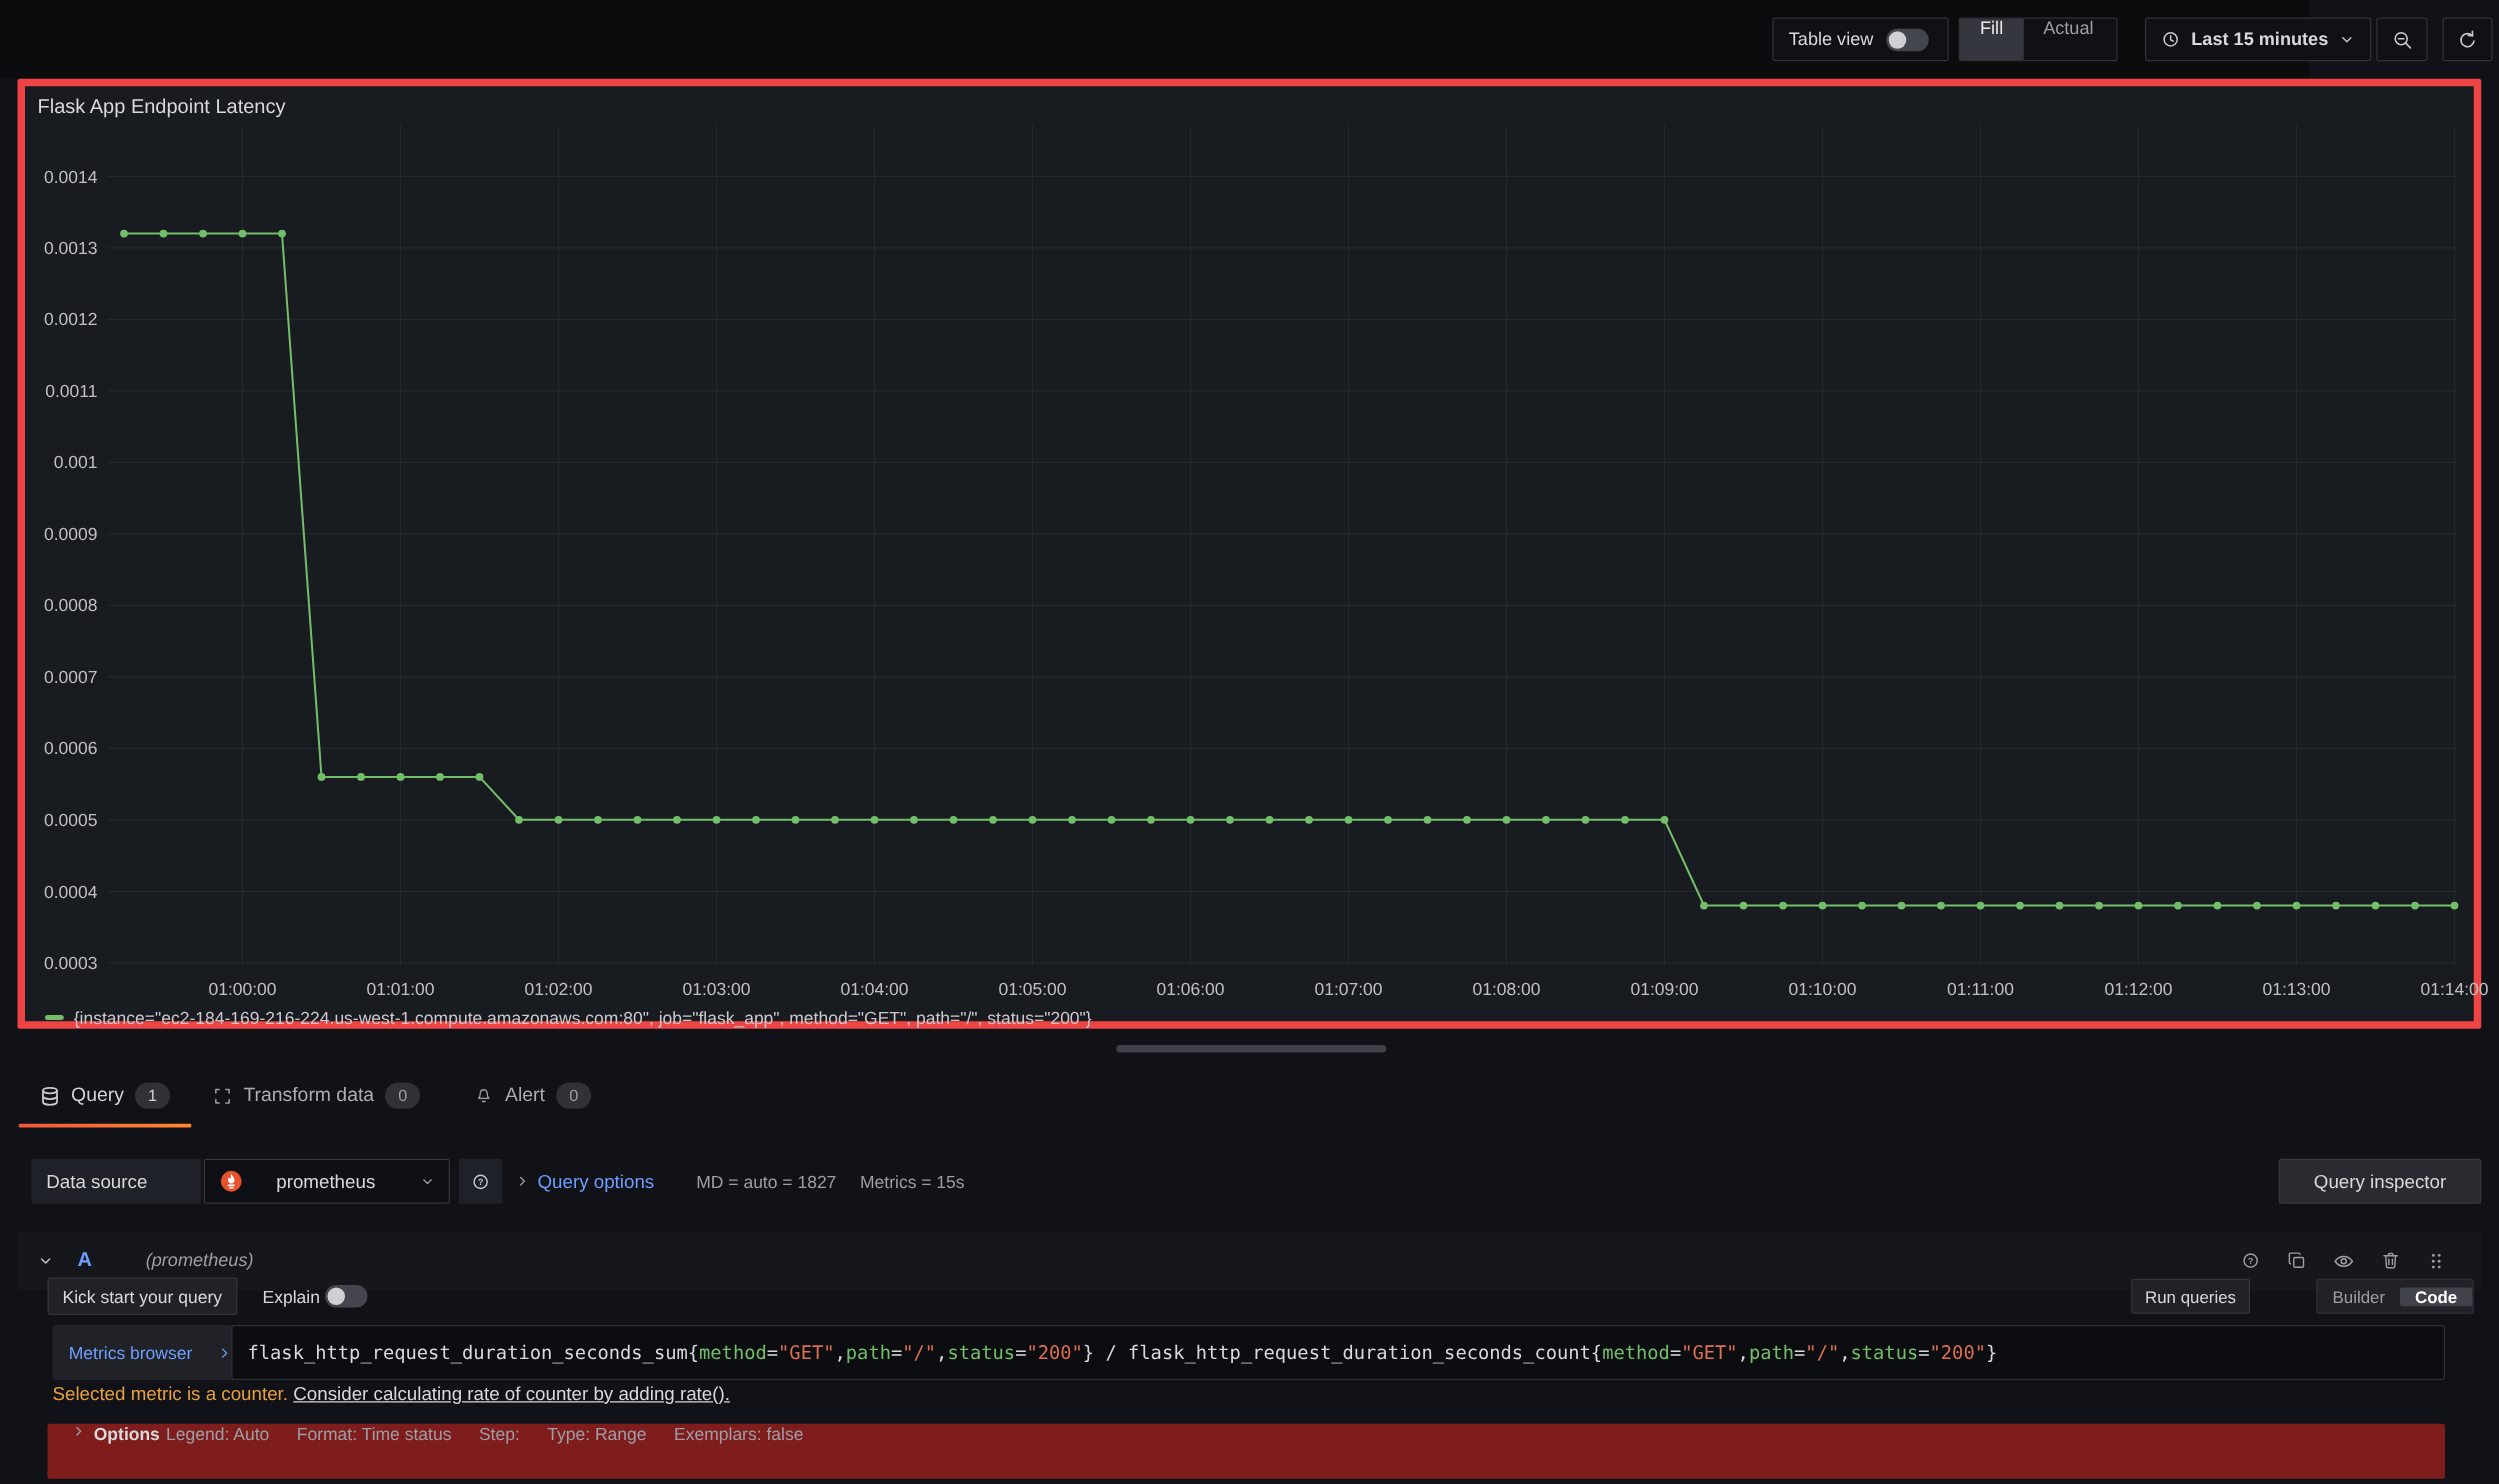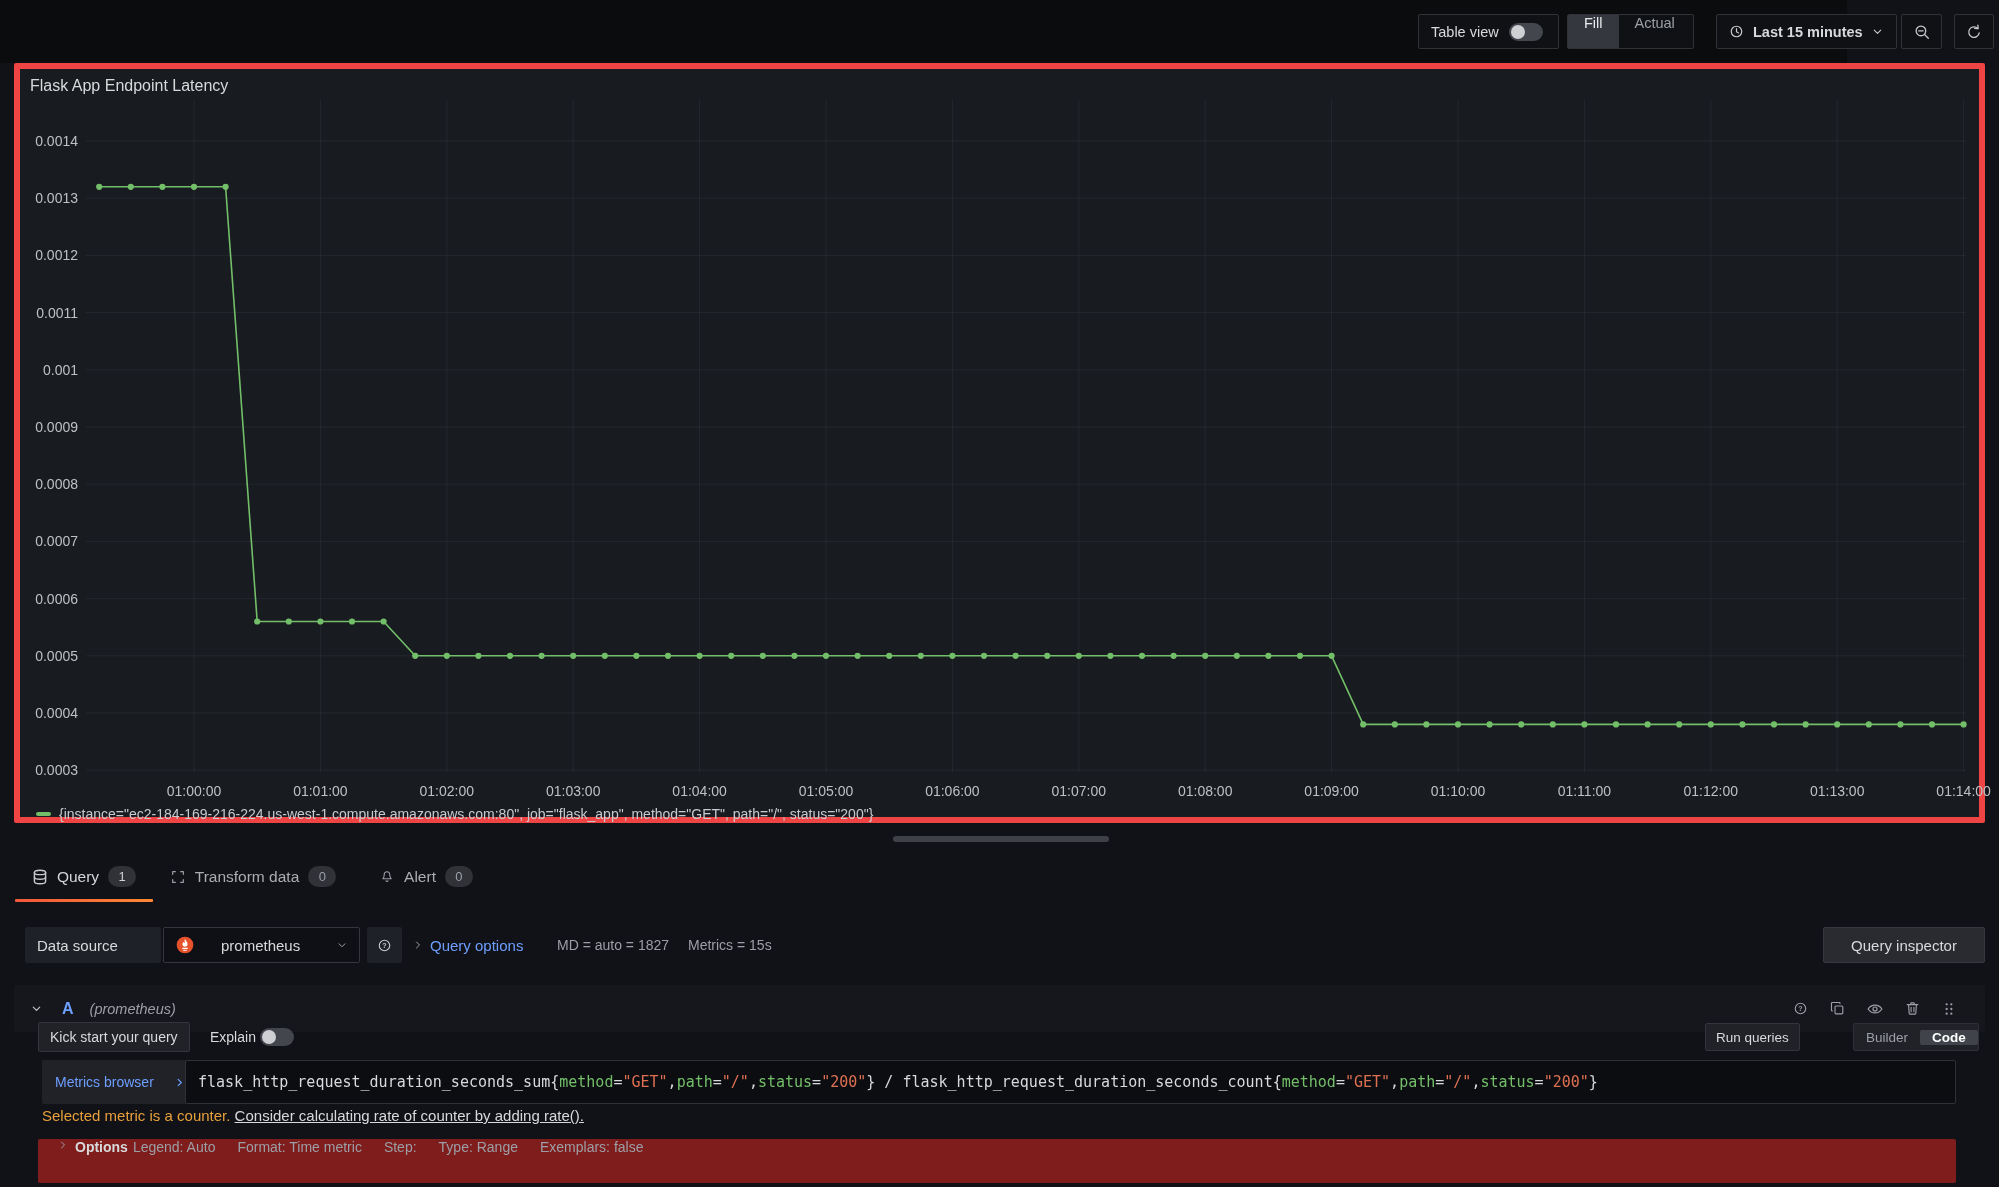--- a/index.html
+++ b/index.html
@@ -64,21 +64,21 @@
   .qo-link{left:416px;display:flex;align-items:center;font-size:15px;font-weight:500;color:#6e9fff;cursor:pointer}
   .qo-md{left:543px;display:flex;align-items:center;font-size:14px;color:#9d9fa6}
   .qo-int{left:674px;display:flex;align-items:center;font-size:14px;color:#9d9fa6}
   .qi-btn{left:1809px;width:162px;background:#292b31;border:1px solid #36383f;border-radius:2px;
           display:flex;align-items:center;justify-content:center;font-size:15px;font-weight:500;cursor:pointer}
 
   
   .qrow{position:absolute;left:14px;top:985px;width:1971px;height:47px;background:#16171d;border-radius:2px;
         display:flex;align-items:center}
   .qrow .refid{margin-left:19px;font-size:16px;font-weight:700;color:#6e9fff}
-  .qrow .dshint{margin-left:16px;font-size:14.5px;font-style:italic;color:#9d9fa6}
+  .qrow .dshint{margin-left:43px;font-size:14.5px;font-style:italic;color:#9d9fa6}
   .qrow .spacer{flex:1}
   .qrow .qicons{display:flex;align-items:center;gap:20px;margin-right:28px;color:#9d9fa6}
   .qrow .qicons>*{cursor:pointer}
 
   
   .btn{background:#202228;border:1px solid #33353c;border-radius:2px;color:#d8d9da;
        display:inline-flex;align-items:center;justify-content:center;cursor:pointer}
   .kick-btn{position:absolute;left:38px;top:1022px;height:30px;padding:0 11px;font-size:14px}
   .explain-label{position:absolute;left:210px;top:1022px;height:30px;display:flex;align-items:center;font-size:14px}
   .explain-toggle{position:absolute;left:260px;top:1028px}
@@ -440,18 +440,18 @@
 
 <div class="options-row">
   <span class="icon dim">
     <svg width="12" height="12" viewBox="0 0 24 24" fill="none" stroke="currentColor" stroke-width="2" stroke-linecap="round" stroke-linejoin="round">
         <polyline points="9 6 15 12 9 18"></polyline>
       </svg>
   </span>
   <span class="opt-title">Options</span>
   <span id="options-items" style="display:flex;gap:22px">
       <span class="opt-item">Legend: Auto</span>
-      <span class="opt-item">Format: Time metric</span>
+      <span class="opt-item">Format: Time status</span>
       <span class="opt-item">Step:</span>
       <span class="opt-item">Type: Range</span>
       <span class="opt-item">Exemplars: false</span>
     </span>
 </div>
 
 </body></html>

